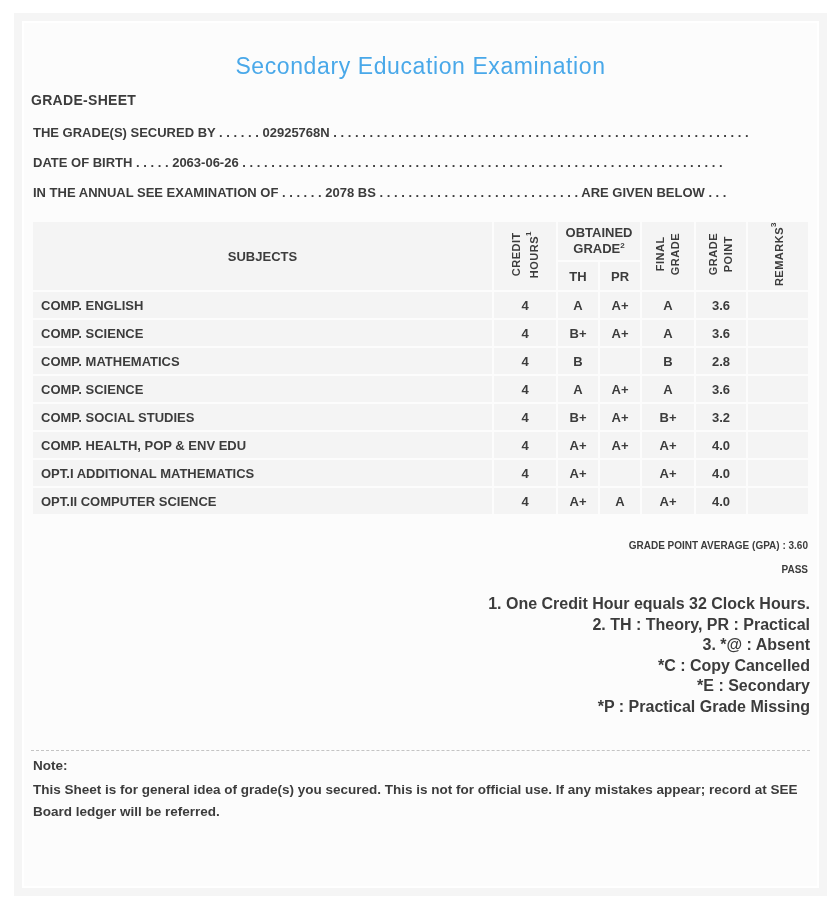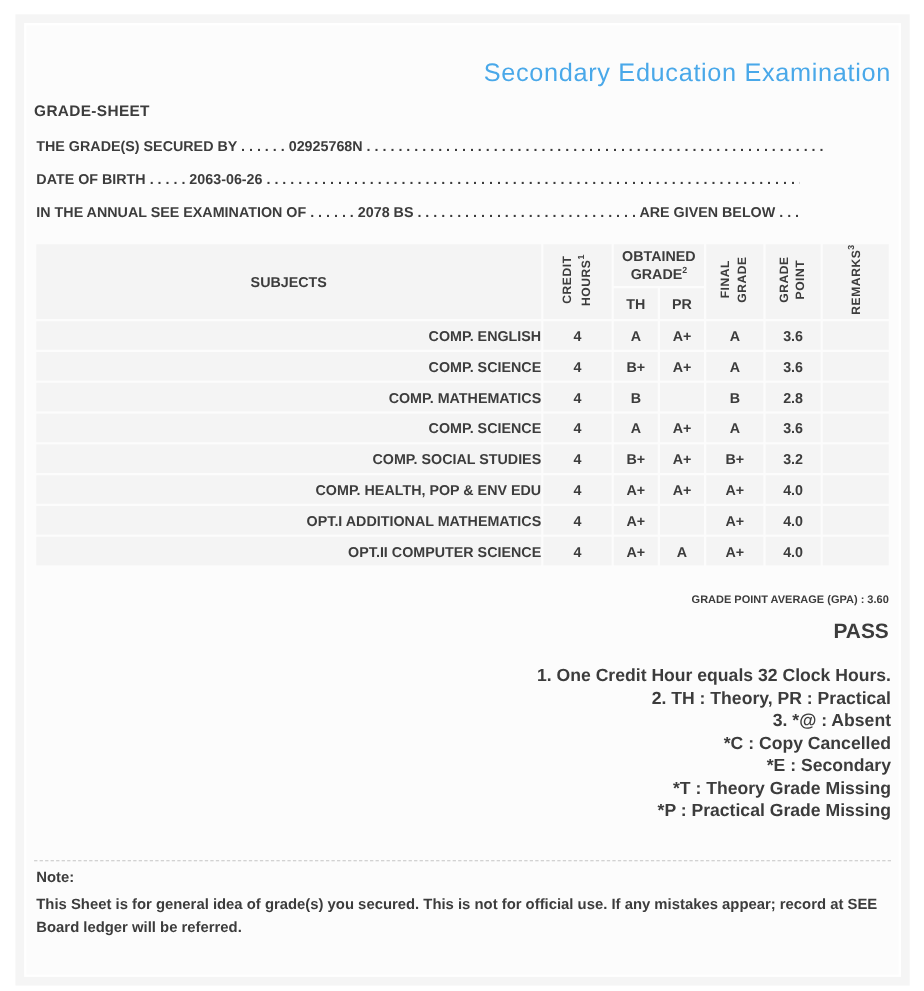--- a/index.html
+++ b/index.html
@@ -19,21 +19,21 @@
     padding: 8px;
   }
   .card {
     width: 100%; height: 100%;
     background: #fcfcfc;
     border: 2px solid #ffffff;
     padding: 30px 7px 0 7px;
   }
   .title {
     margin: 0 0 12px 0;
-    text-align: right;
+    text-align: center;
     font-size: 23px;
     font-weight: 400;
     letter-spacing: 0.6px;
     color: #49a8e9;
   }
   .subtitle {
     margin: 0 0 10px 0;
     font-size: 14px;
     font-weight: 700;
     letter-spacing: 0.3px;
@@ -85,35 +85,35 @@
     transform: rotate(180deg);
     font-size: 11px;
     font-weight: 700;
     letter-spacing: 0.5px;
     line-height: 1.35;
     white-space: nowrap;
   }
   sup { font-size: 8px; }
   tbody td { height: 26px; }
   tbody td.subject {
-    text-align: right;
+    text-align: left;
     padding-left: 8px;
   }
 
   .gpa-line {
     margin-top: 24px;
     text-align: right;
     font-size: 10px;
     font-weight: 700;
     padding-right: 2px;
   }
   .result-line {
     margin-top: 13px;
     text-align: right;
-    font-size: 19px;
+    font-size: 10px;
     font-weight: 700;
     padding-right: 2px;
   }
   .footnotes {
     margin-top: 19px;
     margin-left: 2px;
     font-size: 16px;
     font-weight: 700;
     text-align: right;
   }
@@ -265,21 +265,20 @@
 
     <div class="gpa-line">GRADE POINT AVERAGE (GPA) : 3.60</div>
     <div class="result-line">PASS</div>
 
     <div class="footnotes">
       <div class="fn">1. One Credit Hour equals 32 Clock Hours.</div>
       <div class="fn">2. TH : Theory, PR : Practical</div>
       <div class="fn">3. *@ : Absent</div>
       <div class="fn indent">*C : Copy Cancelled</div>
       <div class="fn indent">*E : Secondary</div>
-      <div class="fn indent">*T : Theory Grade Missing</div>
       <div class="fn indent">*P : Practical Grade Missing</div>
     </div>
 
     <div class="divider"></div>
     <div class="note-label">Note:</div>
     <p class="note-text">This Sheet is for general idea of grade(s) you secured. This is not for official use. If any mistakes appear; record at SEE Board ledger will be referred.</p>
 
   </div>
 </div>
 

